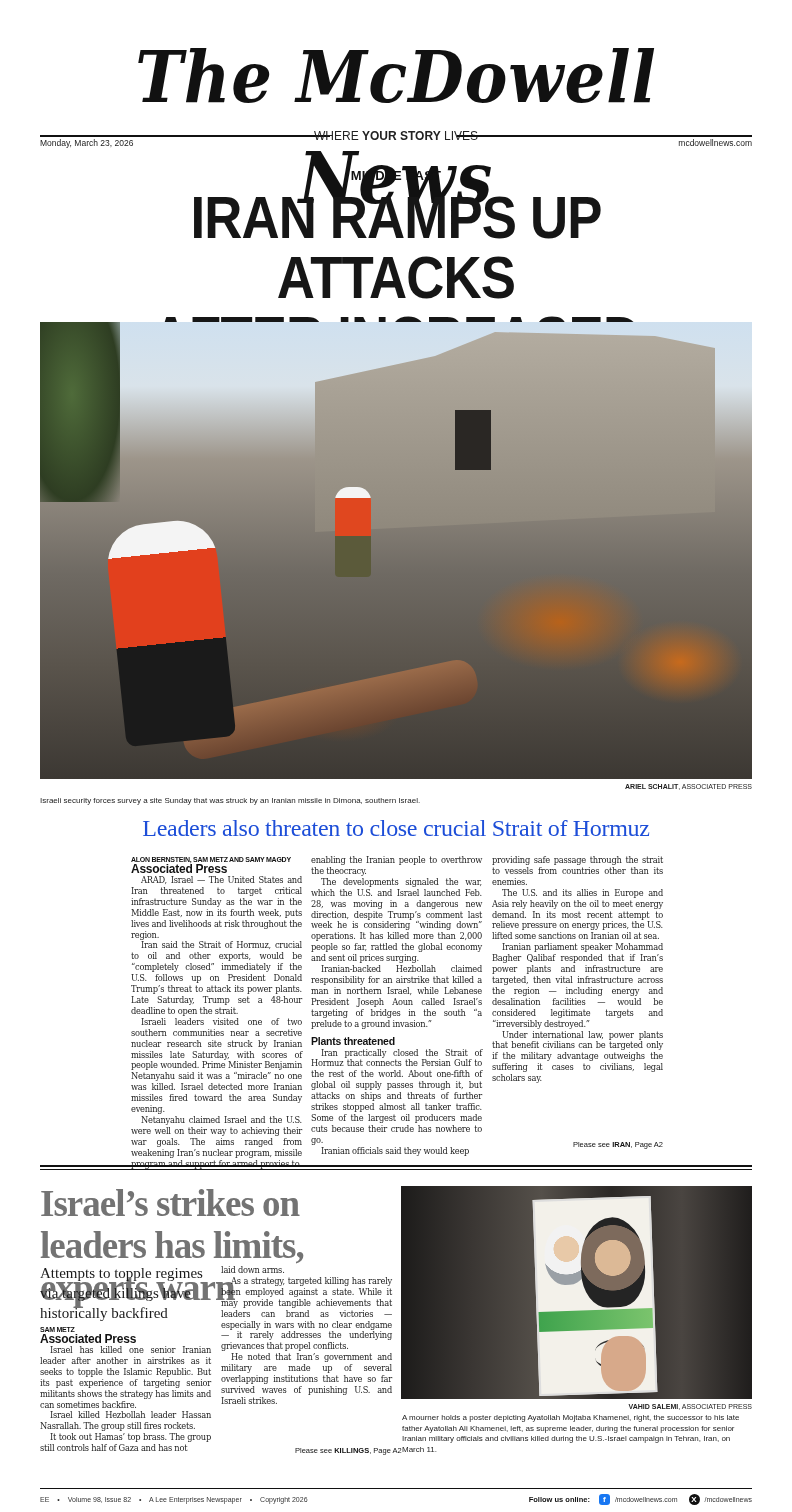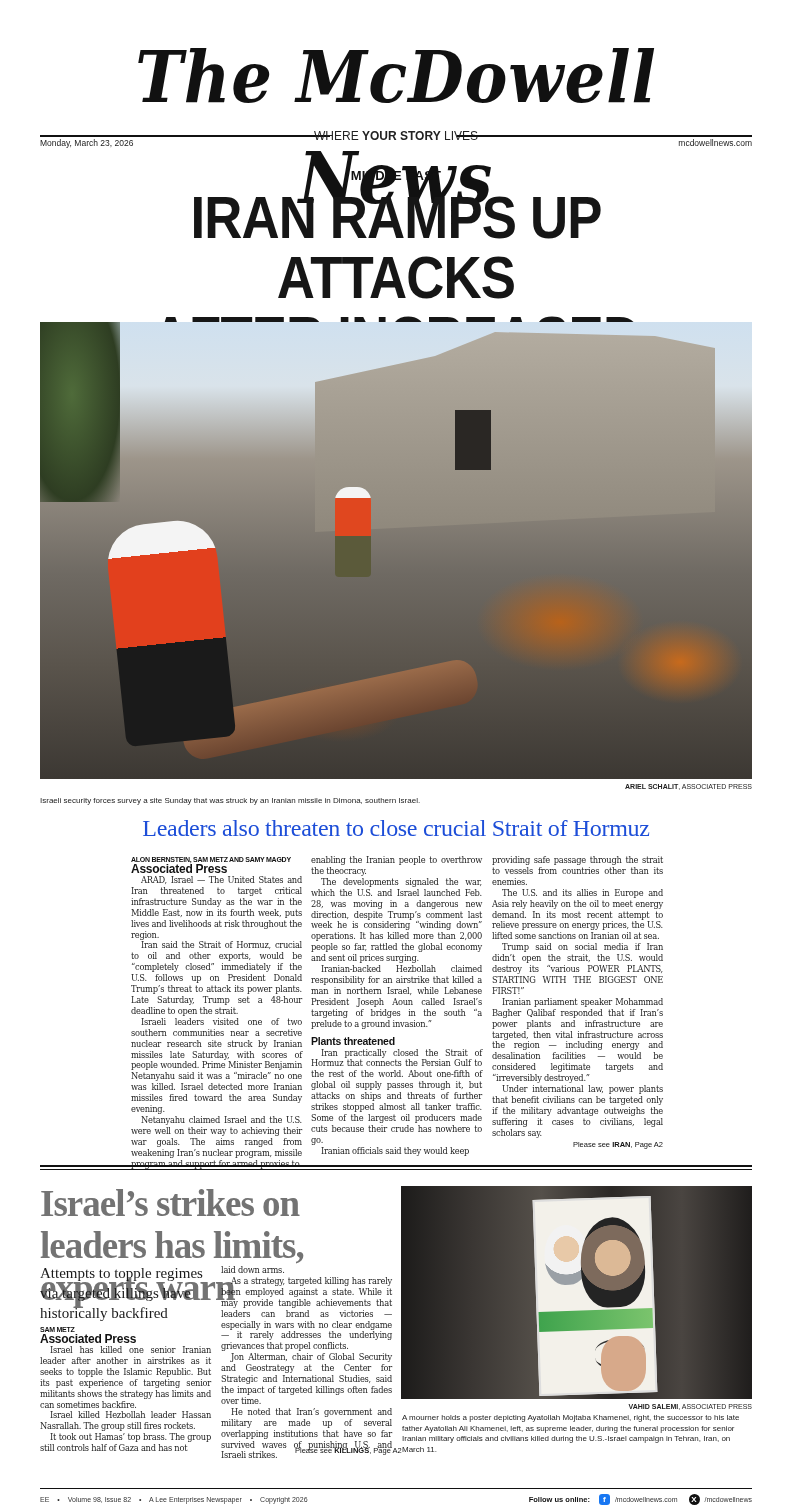--- a/index.html
+++ b/index.html
@@ -127,21 +127,20 @@
   <p>The developments signaled the war, which the U.S. and Israel launched Feb. 28, was moving in a dangerous new direction, despite Trump’s comment last week he is considering “winding down” operations. It has killed more than 2,000 people so far, rattled the global economy and sent oil prices surging.</p>
   <p>Iranian-backed Hezbollah claimed responsibility for an airstrike that killed a man in northern Israel, while Lebanese President Joseph Aoun called Israel’s targeting of bridges in the south “a prelude to a ground invasion.”</p>
   <div class="subhead">Plants threatened</div>
   <p>Iran practically closed the Strait of Hormuz that connects the Persian Gulf to the rest of the world. About one-fifth of global oil supply passes through it, but attacks on ships and threats of further strikes stopped almost all tanker traffic. Some of the largest oil producers made cuts because their crude has nowhere to go.</p>
   <p>Iranian officials said they would keep</p>
 </div>
 
 <div class="col" style="left:492px; top:855px; width:171px;">
   <p class="noindent">providing safe passage through the strait to vessels from countries other than its enemies.</p>
   <p>The U.S. and its allies in Europe and Asia rely heavily on the oil to meet energy demand. In its most recent attempt to relieve pressure on energy prices, the U.S. lifted some sanctions on Iranian oil at sea.</p>
-  <p>Trump said on social media if Iran didn’t open the strait, the U.S. would destroy its “various POWER PLANTS, STARTING WITH THE BIGGEST ONE FIRST!”</p>
   <p>Iranian parliament speaker Mohammad Bagher Qalibaf responded that if Iran’s power plants and infrastructure are targeted, then vital infrastructure across the region — including energy and desalination facilities — would be considered legitimate targets and “irreversibly destroyed.”</p>
   <p>Under international law, power plants that benefit civilians can be targeted only if the military advantage outweighs the suffering it cases to civilians, legal scholars say.</p>
 </div>
 
 <div class="jump" style="right:129px; top:1140px;">
   <span style="font-weight:normal">Please see </span><span>IRAN</span><span style="font-weight:normal">, Page A2</span>
 </div>
 
 <div class="divider" style="top:1165px;"></div>
 <div class="divider thin" style="top:1169px;"></div>
@@ -153,21 +152,20 @@
   <div class="byline">SAM METZ</div>
   <div class="agency">Associated Press</div>
   <p>Israel has killed one senior Iranian leader after another in airstrikes as it seeks to topple the Islamic Republic. But its past experience of targeting senior militants shows the strategy has limits and can sometimes backfire.</p>
   <p>Israel killed Hezbollah leader Hassan Nasrallah. The group still fires rockets.</p>
   <p>It took out Hamas’ top brass. The group still controls half of Gaza and has not</p>
 </div>
 
 <div class="col" style="left:221px; top:1265px; width:171px;">
   <p class="noindent">laid down arms.</p>
   <p>As a strategy, targeted killing has rarely been employed against a state. While it may provide tangible achievements that leaders can brand as victories — especially in wars with no clear endgame — it rarely addresses the underlying grievances that propel conflicts.</p>
-  <p>Jon Alterman, chair of Global Security and Geostrategy at the Center for Strategic and International Studies, said the impact of targeted killings often fades over time.</p>
   <p>He noted that Iran’s government and military are made up of several overlapping institutions that have so far survived waves of punishing U.S. and Israeli strikes.</p>
 </div>
 
 <div class="jump" style="left:295px; top:1446px;">
   <span style="font-weight:normal">Please see </span><span>KILLINGS</span><span style="font-weight:normal">, Page A2</span>
 </div>
 
 <div class="photo-second">
   <div class="poster">
     <div class="poster-face1"></div>

